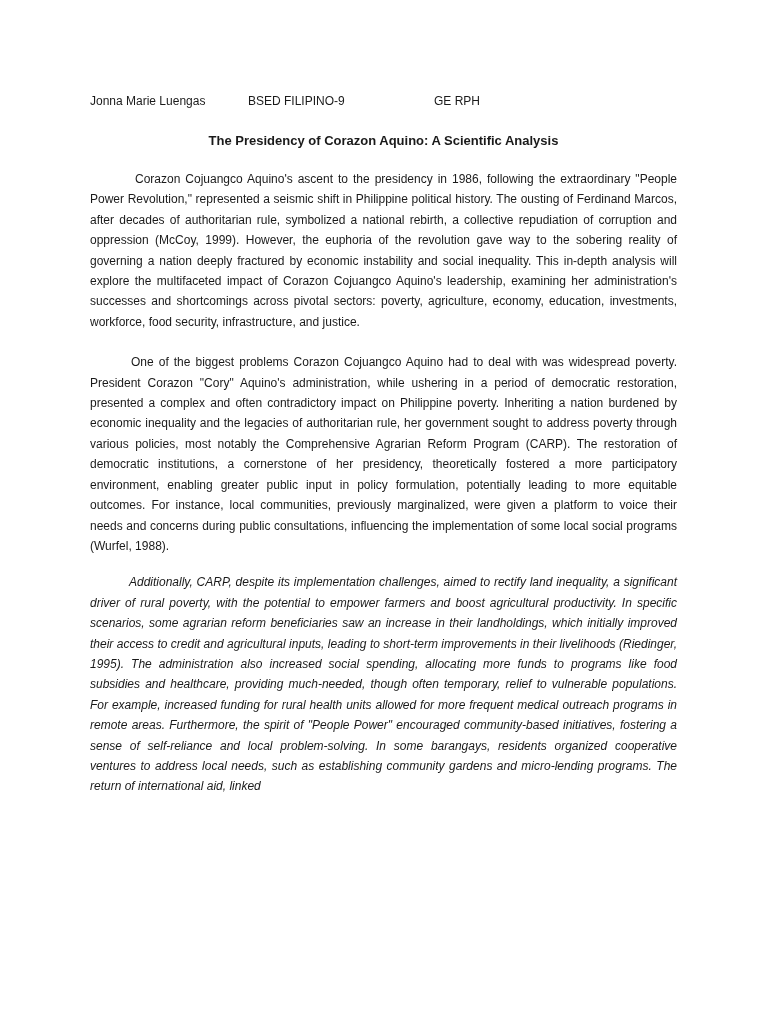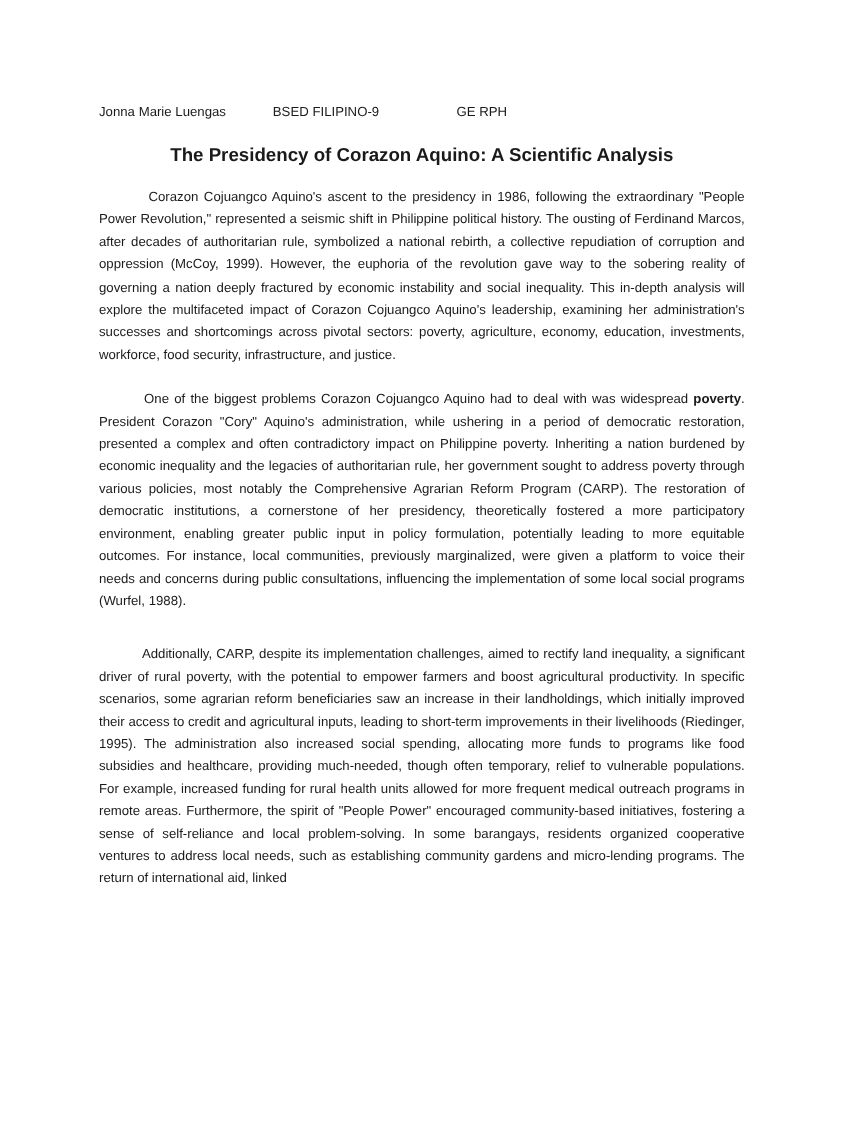--- a/index.html
+++ b/index.html
@@ -27,39 +27,39 @@
       height: 20px;
       white-space: pre;
       position: relative;
     }
     .header-line span {
       position: absolute;
       top: 0;
     }
     .h-name { left: 0; }
     .h-course { left: 158px; }
-    .h-subject { left: 325px; }
+    .h-subject { left: 344px; }
     .title {
       margin-top: 20px;
       text-align: center;
       font-weight: bold;
-      font-size: 17px;
+      font-size: 13px;
       line-height: 20px;
     }
     .para {
       margin: 0;
       font-size: 12px;
       line-height: 20.4px;
       text-align: justify;
       text-indent: 45px;
     }
     .p1 { margin-top: 18px; text-indent: 45px; }
     .p2 { margin-top: 20px; text-indent: 41px; }
-    .p3 { margin-top: 28px; text-indent: 39px; }
-    b { font-weight: bold; }
+    .p3 { margin-top: 16px; text-indent: 39px; font-style: italic; }
+    b { font-weight: normal; }
   </style>
 </head>
 <body>
 
 <div class="page">
   <div class="header-line">
     <span class="h-name">Jonna Marie Luengas</span>
     <span class="h-course">BSED FILIPINO-9</span>
     <span class="h-subject">GE RPH</span>
   </div>

